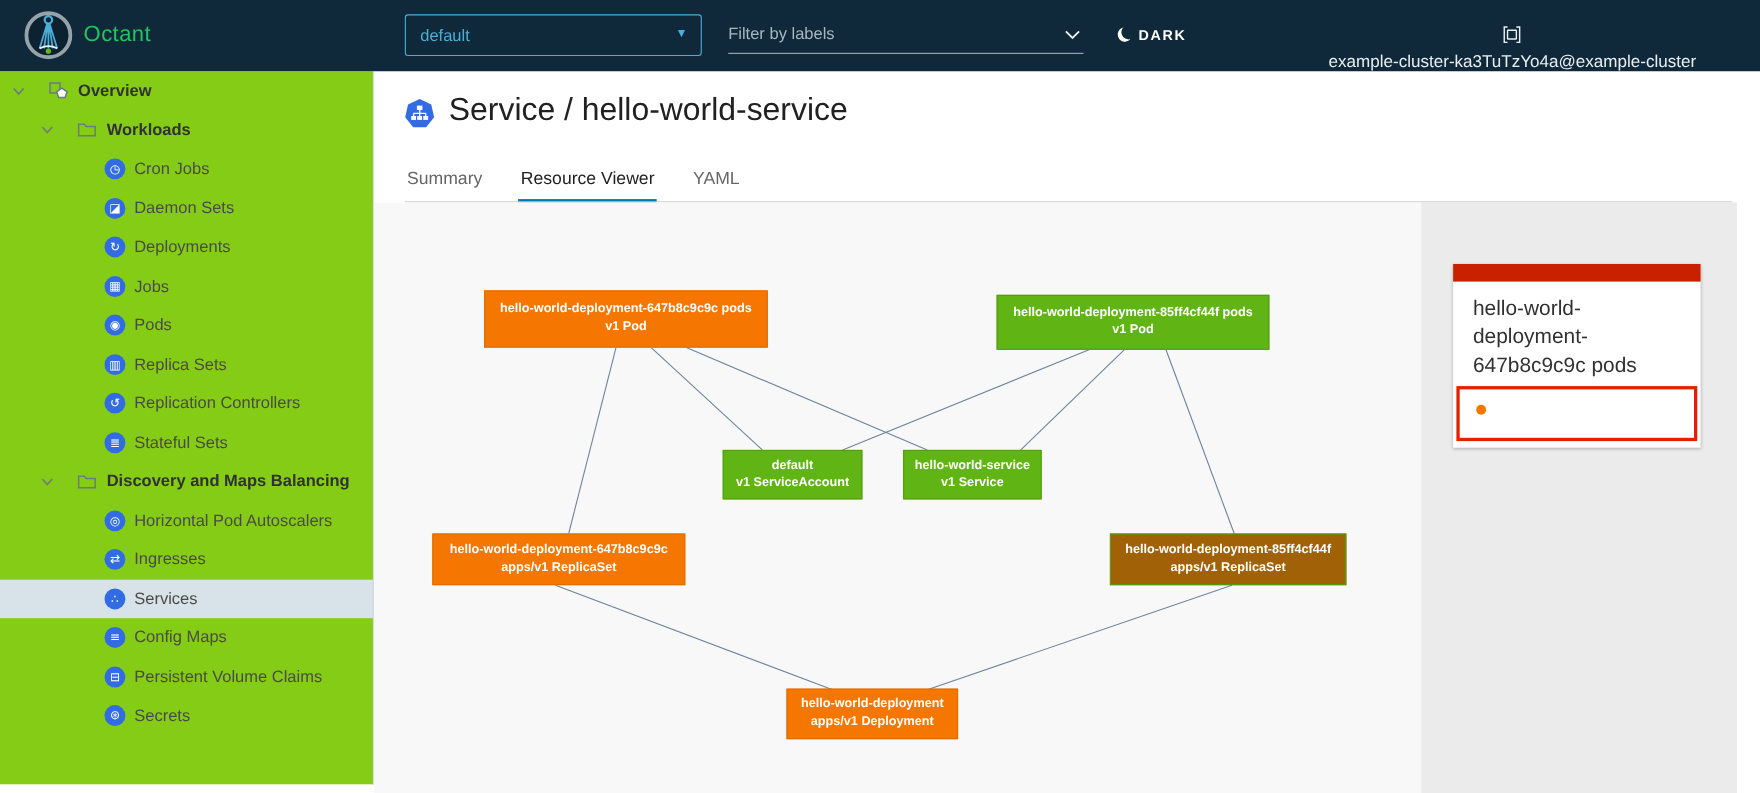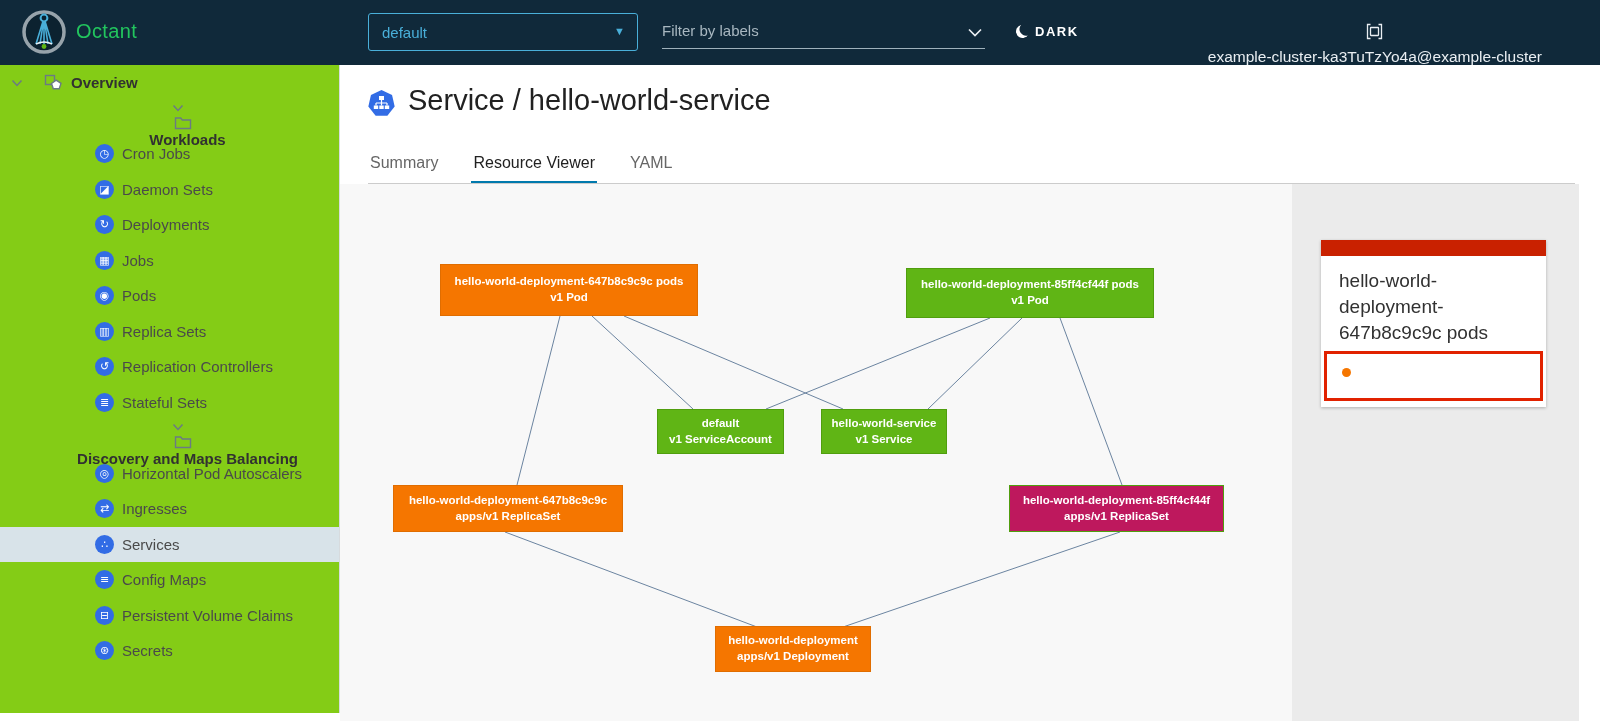--- a/index.html
+++ b/index.html
@@ -25,21 +25,21 @@
   .context-wrap { position:absolute; right:58px; top:23px; display:flex; align-items:center; gap:8px; color:#e9eef2; cursor:pointer;flex-direction:column; }
   .context-label { font-size:15.5px; color:#e9eef2; }
   .ctx-caret { font-size:11px; color:#cdd8de; margin-left:2px; }
 
   
   .sidebar { position:absolute; left:0; top:65px; width:340px; height:648px; background:#84cc16; border-right:1px solid #d7dbde; }
   .nav-row { display:flex; align-items:center; height:35.5px; font-size:15px; color:#4a4a4a; cursor:pointer; }
   .nav-row.group { font-weight:700; color:#313131; }
   .nav-row.selected { background:#d8e3e9; }
   .nav-row.lvl0 { padding-left:10px; }
-  .nav-row.lvl1 { padding-left:36px;flex-direction:column; }
+  .nav-row.lvl1 { padding-left:36px; }
   .nav-row.lvl2 { padding-left:95px; }
   .chev { width:16px; margin-right:18px; display:flex; align-items:center; }
   .gicon { width:19px; margin-right:8px; display:flex; align-items:center; }
   .k8s-icon { width:19px; height:19px; min-width:19px; border-radius:50%; background:#326ce5; color:#fff; margin-right:8px;
     font-size:11px; line-height:19px; text-align:center; font-family:"DejaVu Sans", sans-serif; }
   .nav-label { white-space:nowrap; }
 
   
   .content { position:absolute; left:340px; top:65px; width:1260px; height:656px; background:#fff; }
   .page-title-row { position:absolute; left:28px; top:19px; display:flex; align-items:flex-end; gap:13px; }
@@ -258,21 +258,21 @@
           <div class="g-sub">v1 ServiceAccount</div>
         </div>
         <div class="g-node" style="left: 481px; top: 225px; width: 126px; height: 45px; background: rgb(96, 181, 21); border: 1px solid rgb(80, 158, 14);">
           <div class="g-name">hello-world-service</div>
           <div class="g-sub">v1 Service</div>
         </div>
         <div class="g-node" style="left: 53px; top: 301px; width: 230px; height: 47px; background: rgb(245, 118, 0); border: 1px solid rgb(224, 109, 0);">
           <div class="g-name">hello-world-deployment-647b8c9c9c</div>
           <div class="g-sub">apps/v1 ReplicaSet</div>
         </div>
-        <div class="g-node" style="left: 669px; top: 301px; width: 215px; height: 47px; background: #be185d; border: 1px solid rgb(80, 158, 14); text-align: center;">
+        <div class="g-node" style="left: 669px; top: 301px; width: 215px; height: 47px; background: #a16207; border: 1px solid rgb(80, 158, 14); text-align: center;">
           <div class="g-name">hello-world-deployment-85ff4cf44f</div>
           <div class="g-sub">apps/v1 ReplicaSet</div>
         </div>
         <div class="g-node" style="left: 375px; top: 442px; width: 156px; height: 46px; background: rgb(245, 118, 0); border: 1px solid rgb(224, 109, 0);">
           <div class="g-name">hello-world-deployment</div>
           <div class="g-sub">apps/v1 Deployment</div>
         </div>
       </div>
 
     <div class="detail-panel" style="background: rgb(235, 235, 235);">

